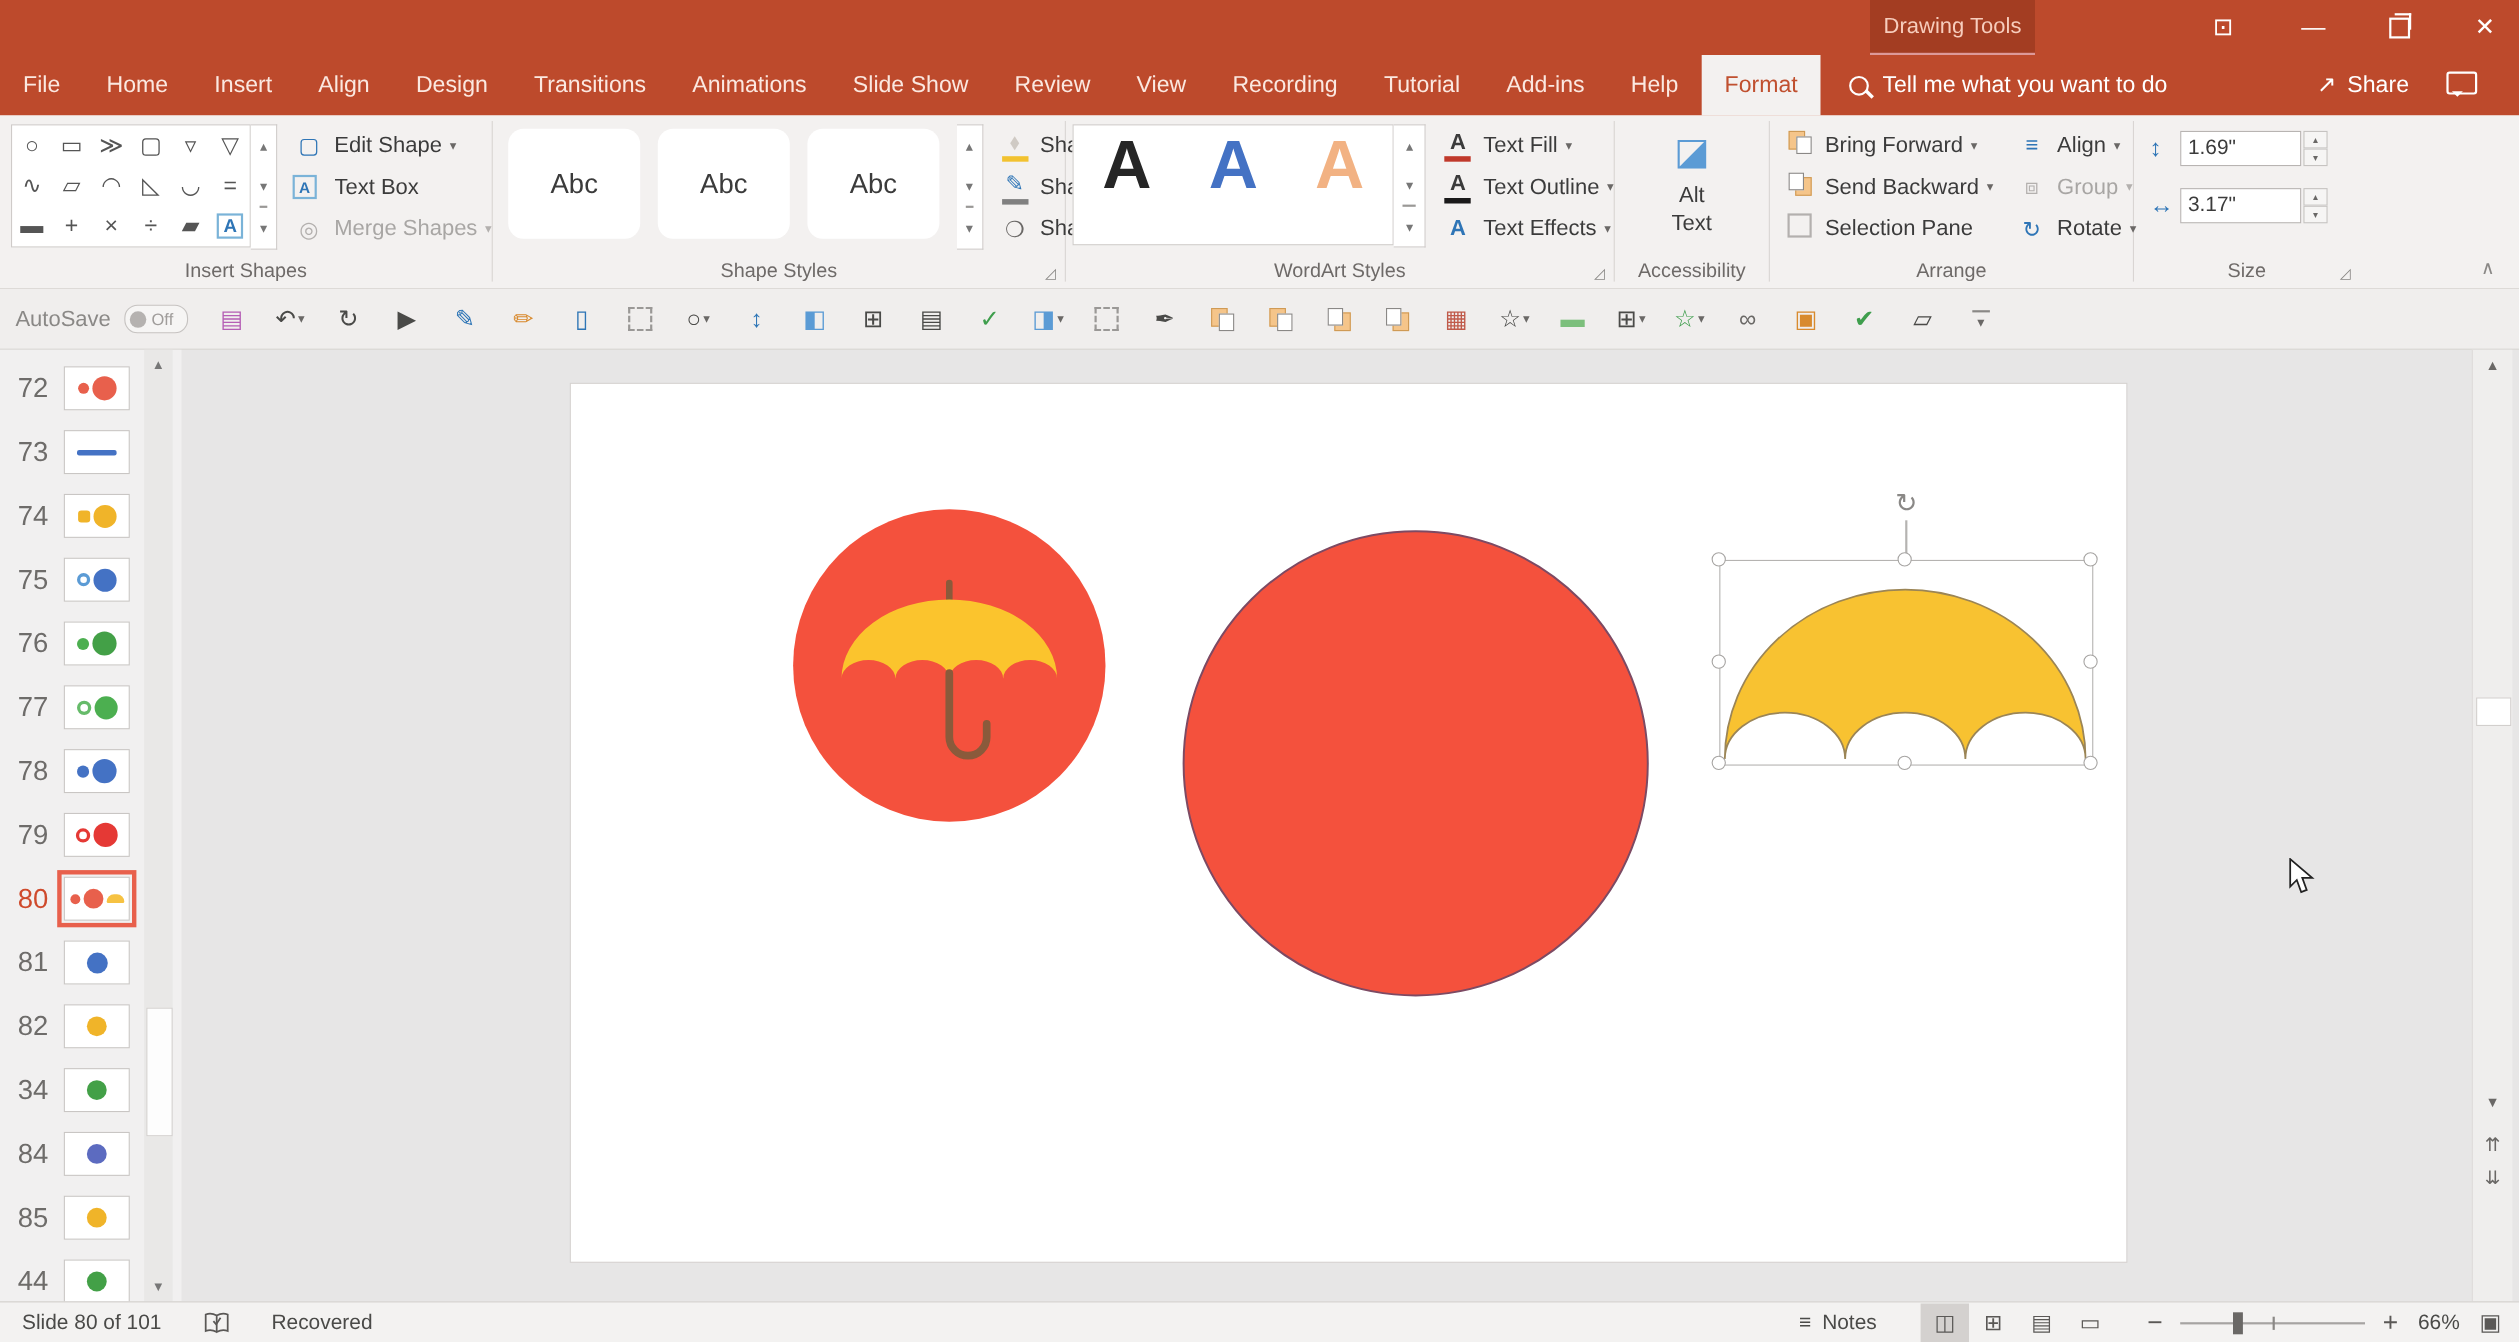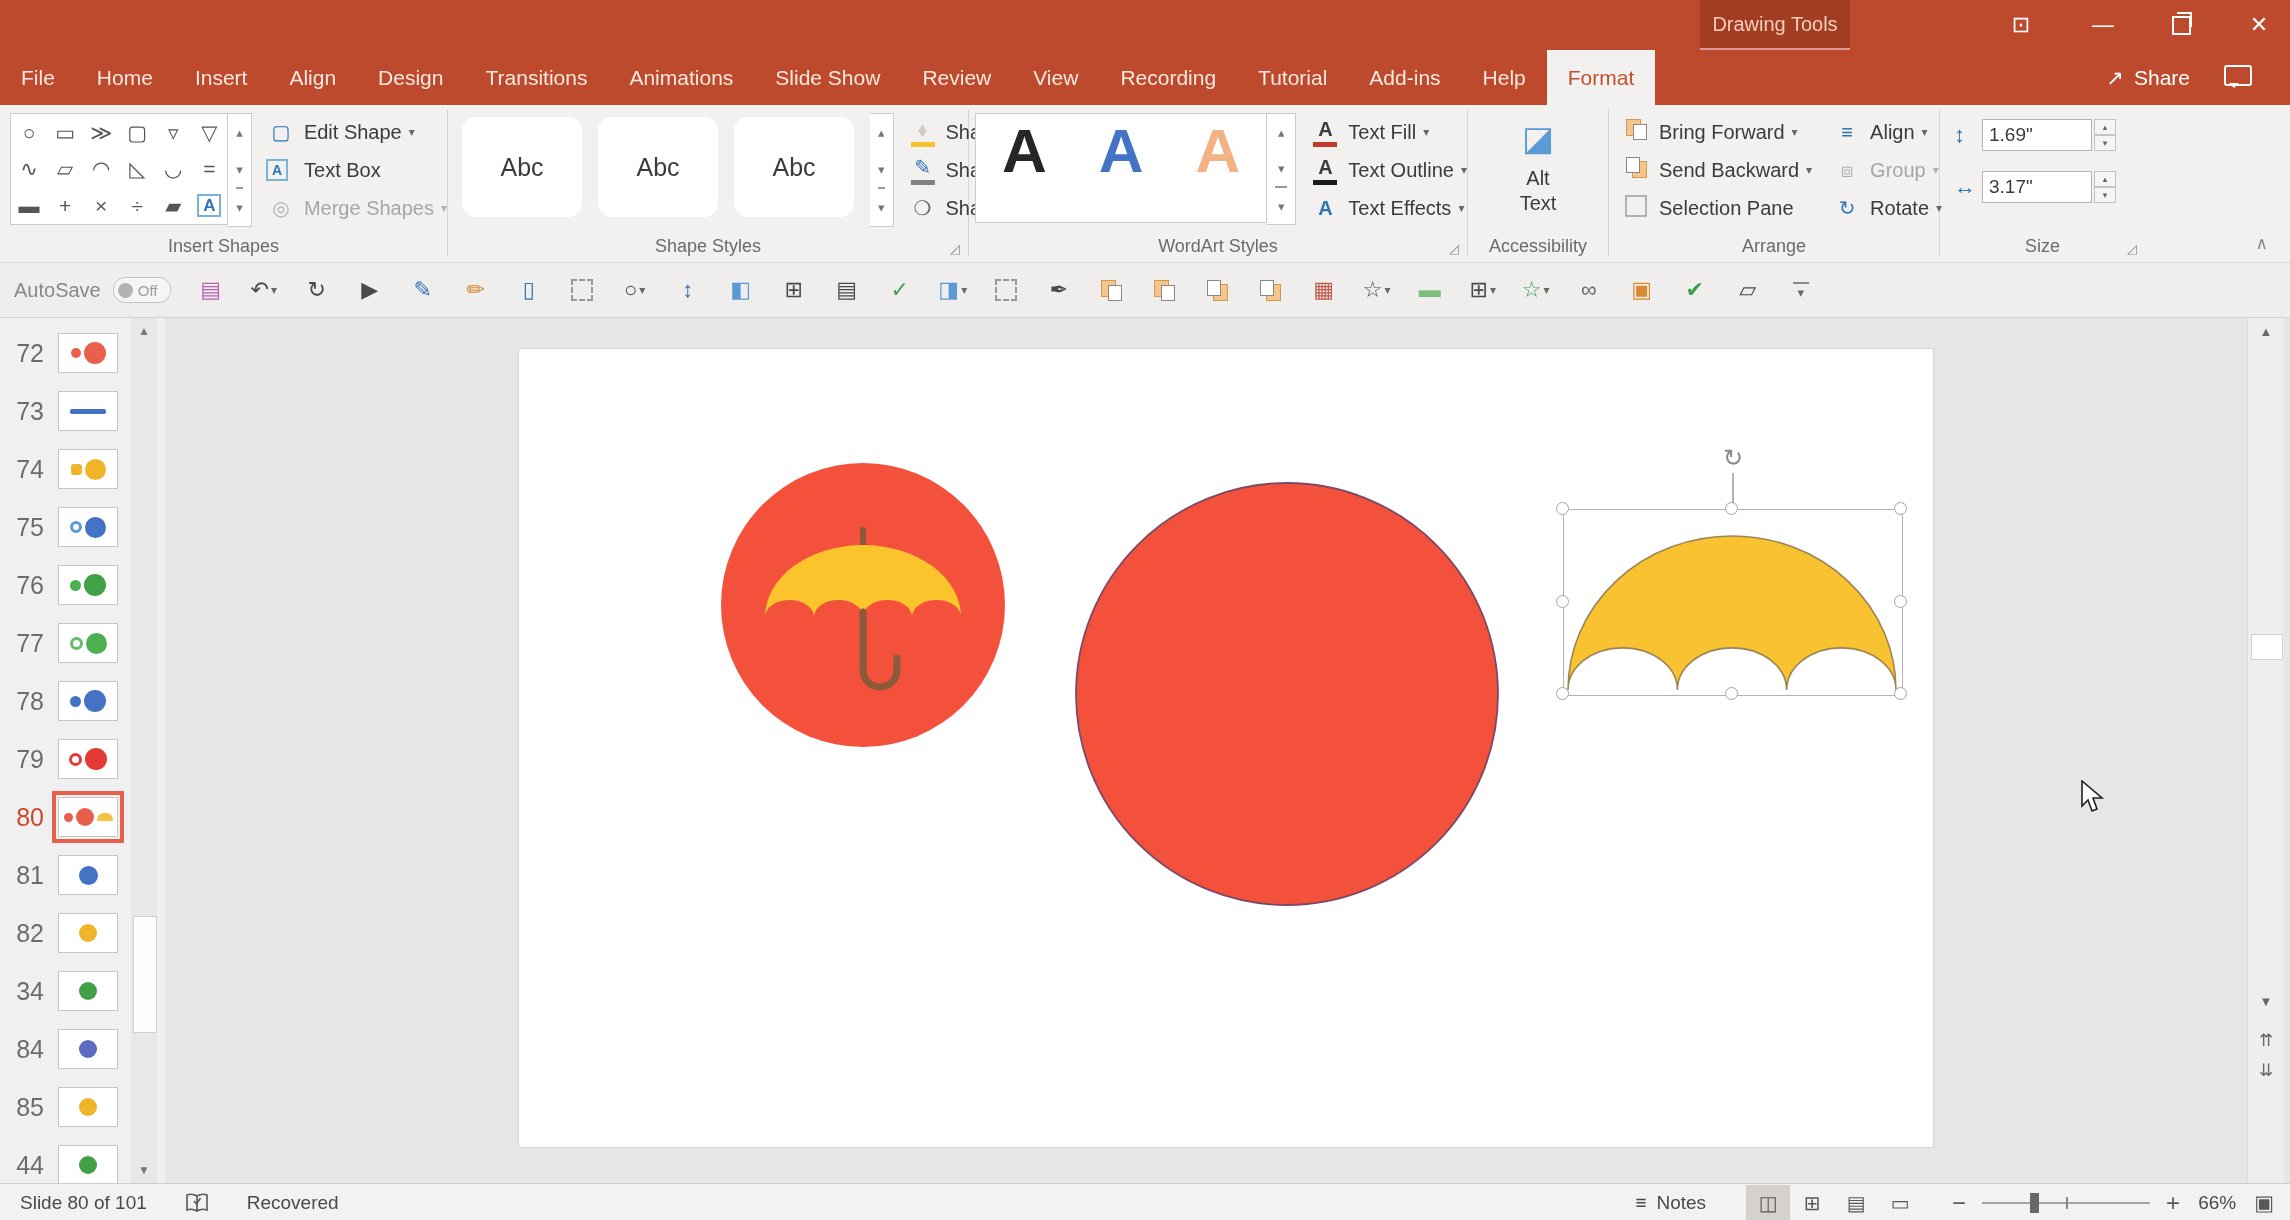--- a/index.html
+++ b/index.html
@@ -146,20 +146,24 @@
         <div class="tab">Animations</div>
         <div class="tab">Slide Show</div>
         <div class="tab">Review</div>
         <div class="tab">View</div>
         <div class="tab">Recording</div>
         <div class="tab">Tutorial</div>
         <div class="tab">Add-ins</div>
         <div class="tab">Help</div>
         <div class="tab active">Format</div>
       </div>
+    <div class="tellme">
+      <span class="mag"></span>
+      <span>Tell me what you want to do</span>
+    </div>
     <div class="shr-wrap">
       <span style="margin-right:10px;">↗</span>
       <span>Share</span>
       <span class="bub"></span>
     </div>
   </div>
 
   <div class="ribbon">
 
     <div class="rgroup" style="width:447px;padding-left:10px;">

